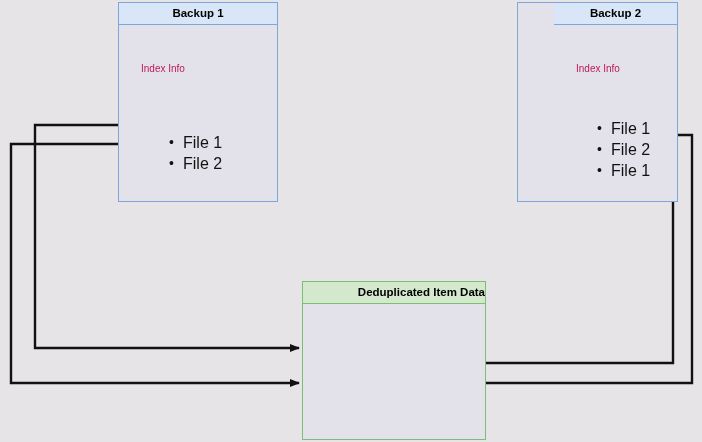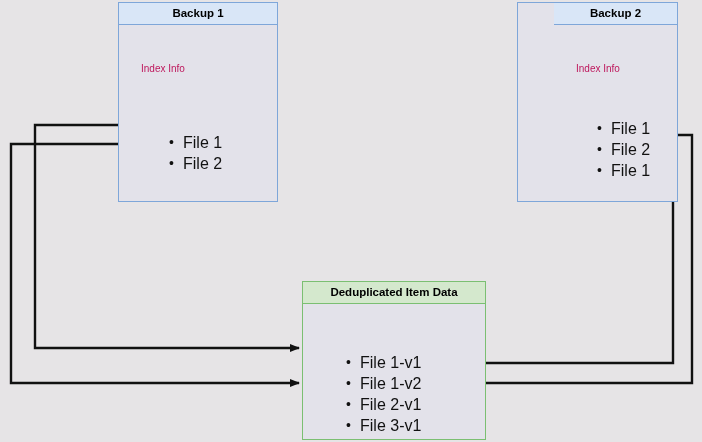--- a/index.html
+++ b/index.html
@@ -49,20 +49,21 @@
     background: #d9e6f7;
     border-bottom: 1.5px solid #7ea6d9;
   }
   .node.dedup {
     border-color: #7bbf72;
     background: #e3e2ea;
   }
   .node.dedup .node-header {
     background: #d4e8cd;
     border-bottom-color: #7bbf72;
+    text-align: right;
   }
   .node-body {
     position: relative;
     box-sizing: border-box;
     height: calc(100% - 22px);
   }
   .index-label {
     position: absolute;
     font-size: 10px;
     color: #be185d;
@@ -130,23 +131,15 @@
       <ul class="file-list" style="left:43px; top:93px;">
         <li>File 1</li>
         <li>File 2</li>
         <li>File 1</li>
       </ul>
     </div>
   </div>
 
   <div class="node dedup" style="left:259px; top:281px; width:184px; height:159px;">
     <div class="node-header">Deduplicated Item Data</div>
-    <div class="node-body">
-      <ul class="file-list" style="left:43px; top:48px;">
-        <li>File 1-v1</li>
-        <li>File 1-v2</li>
-        <li>File 2-v1</li>
-        <li>File 3-v1</li>
-      </ul>
-    </div>
   </div>
 
 </div>
 
 </body></html>

